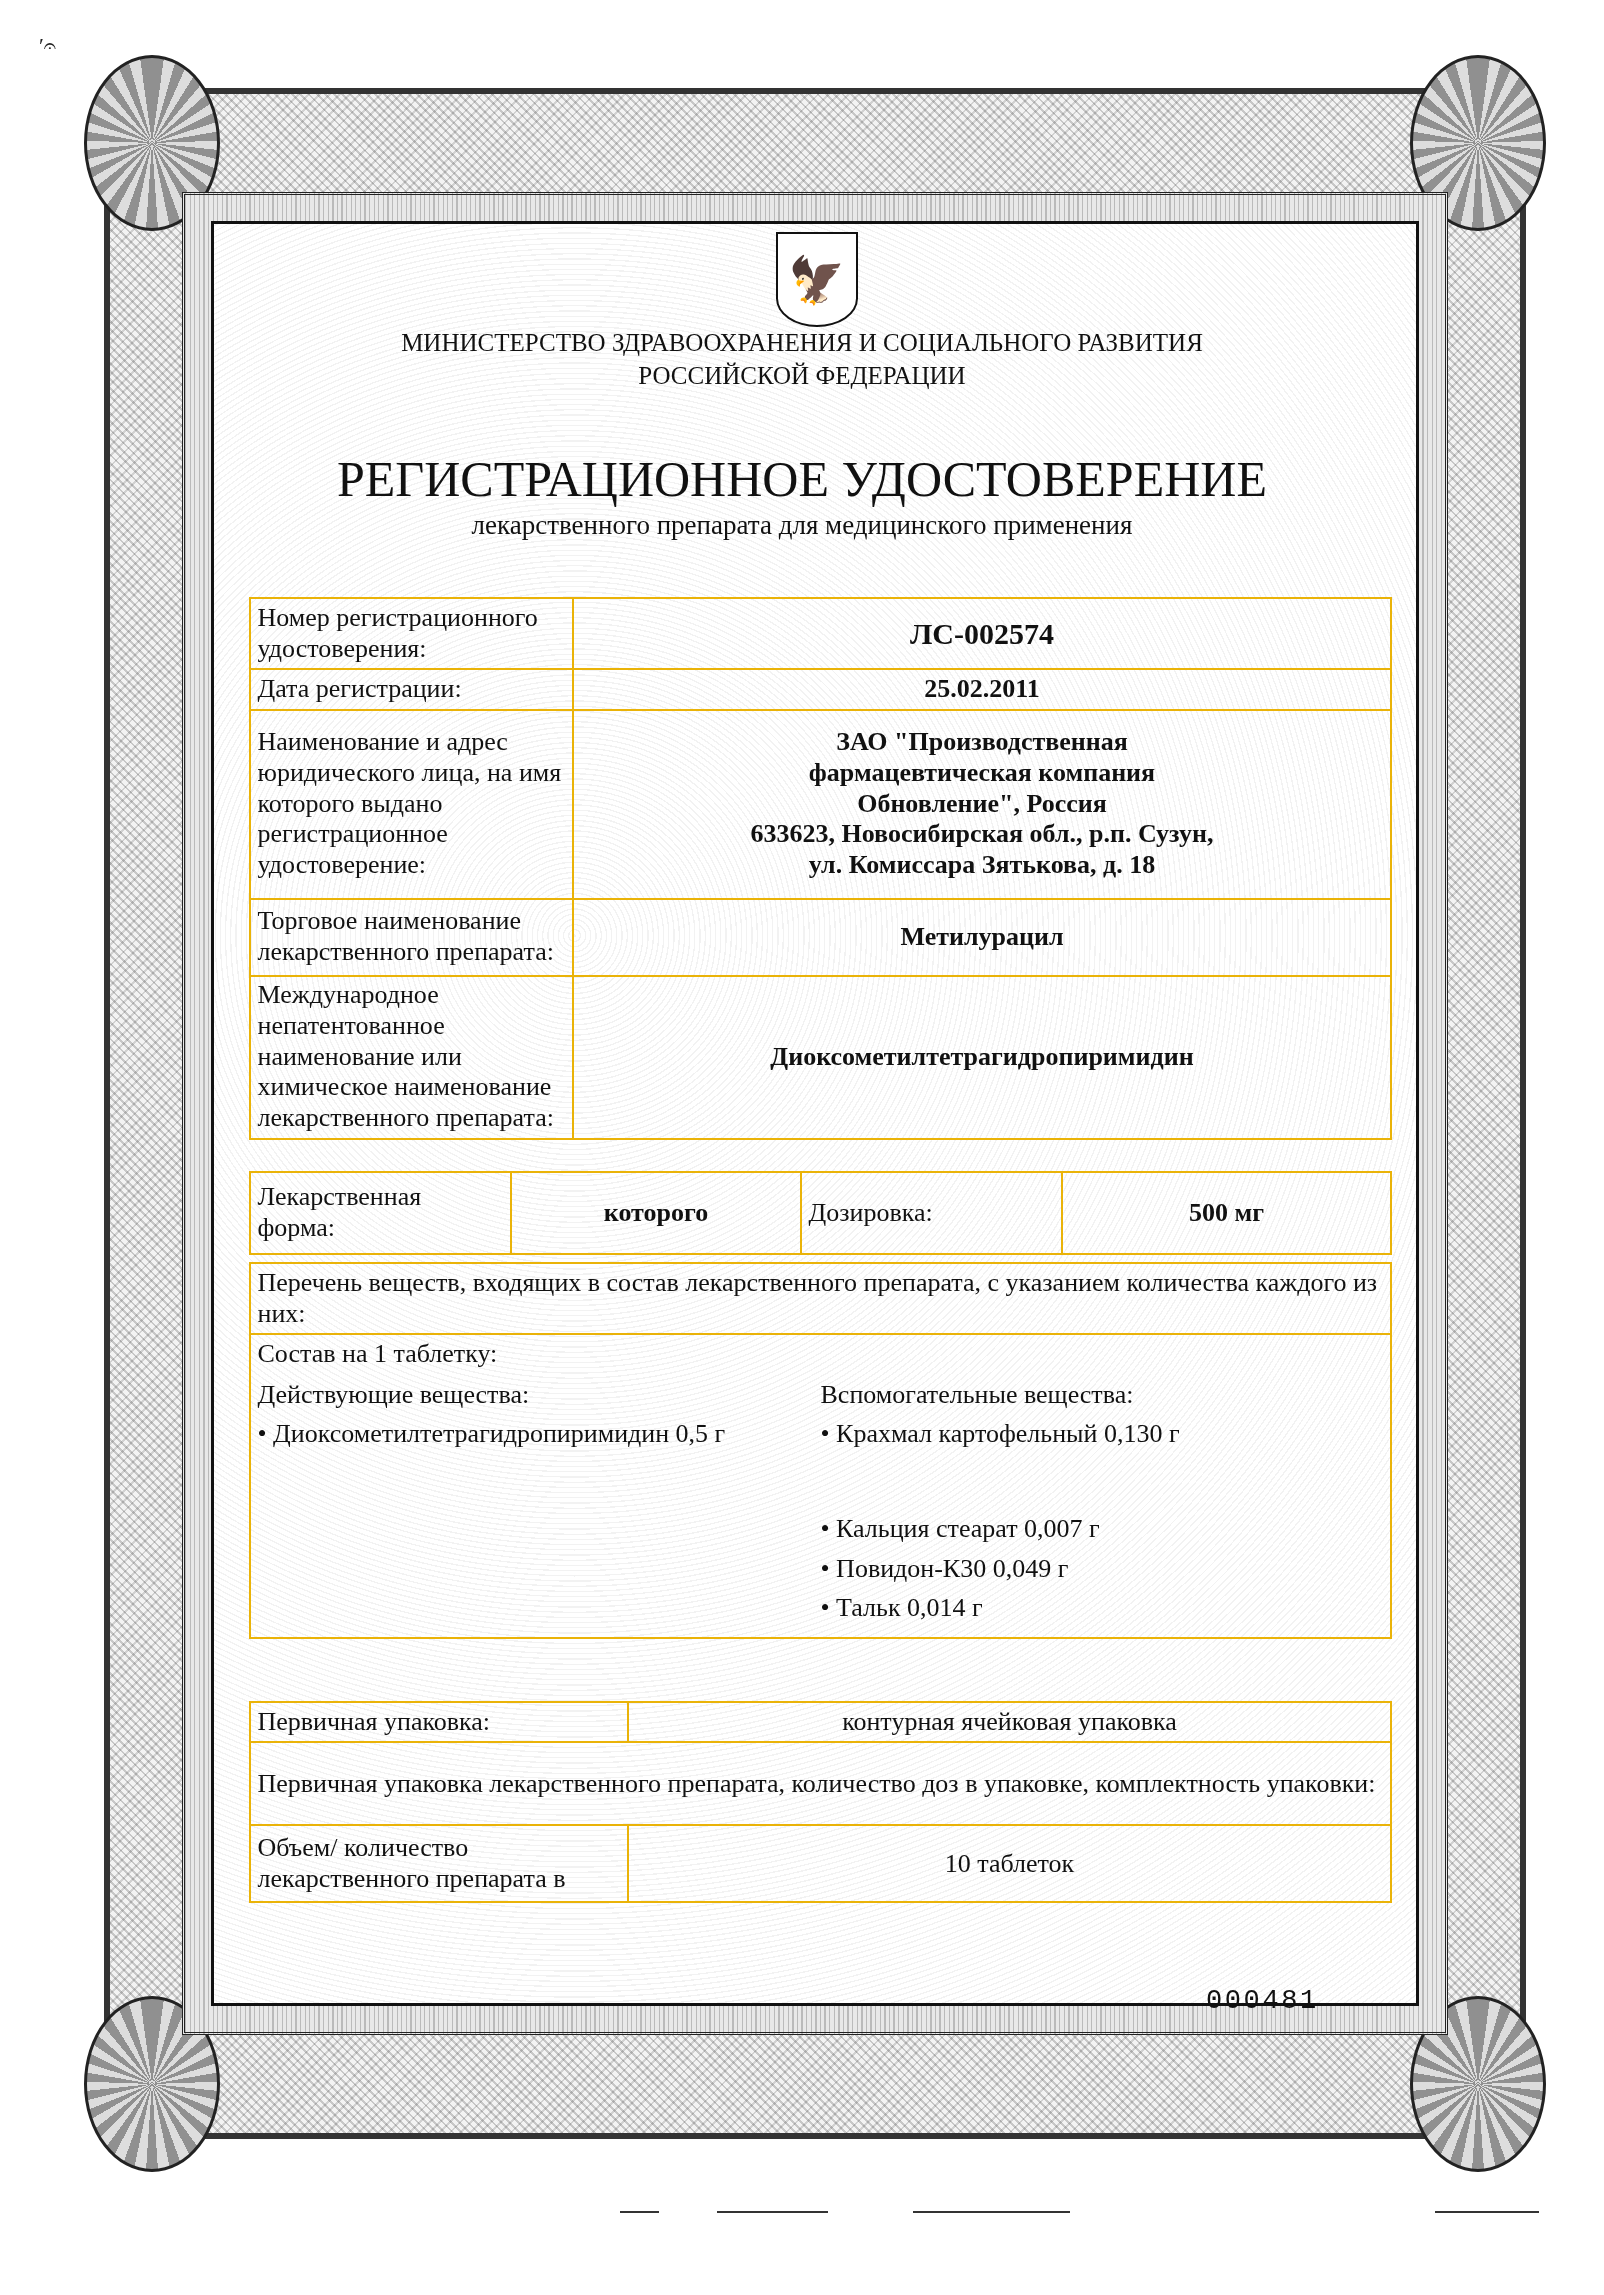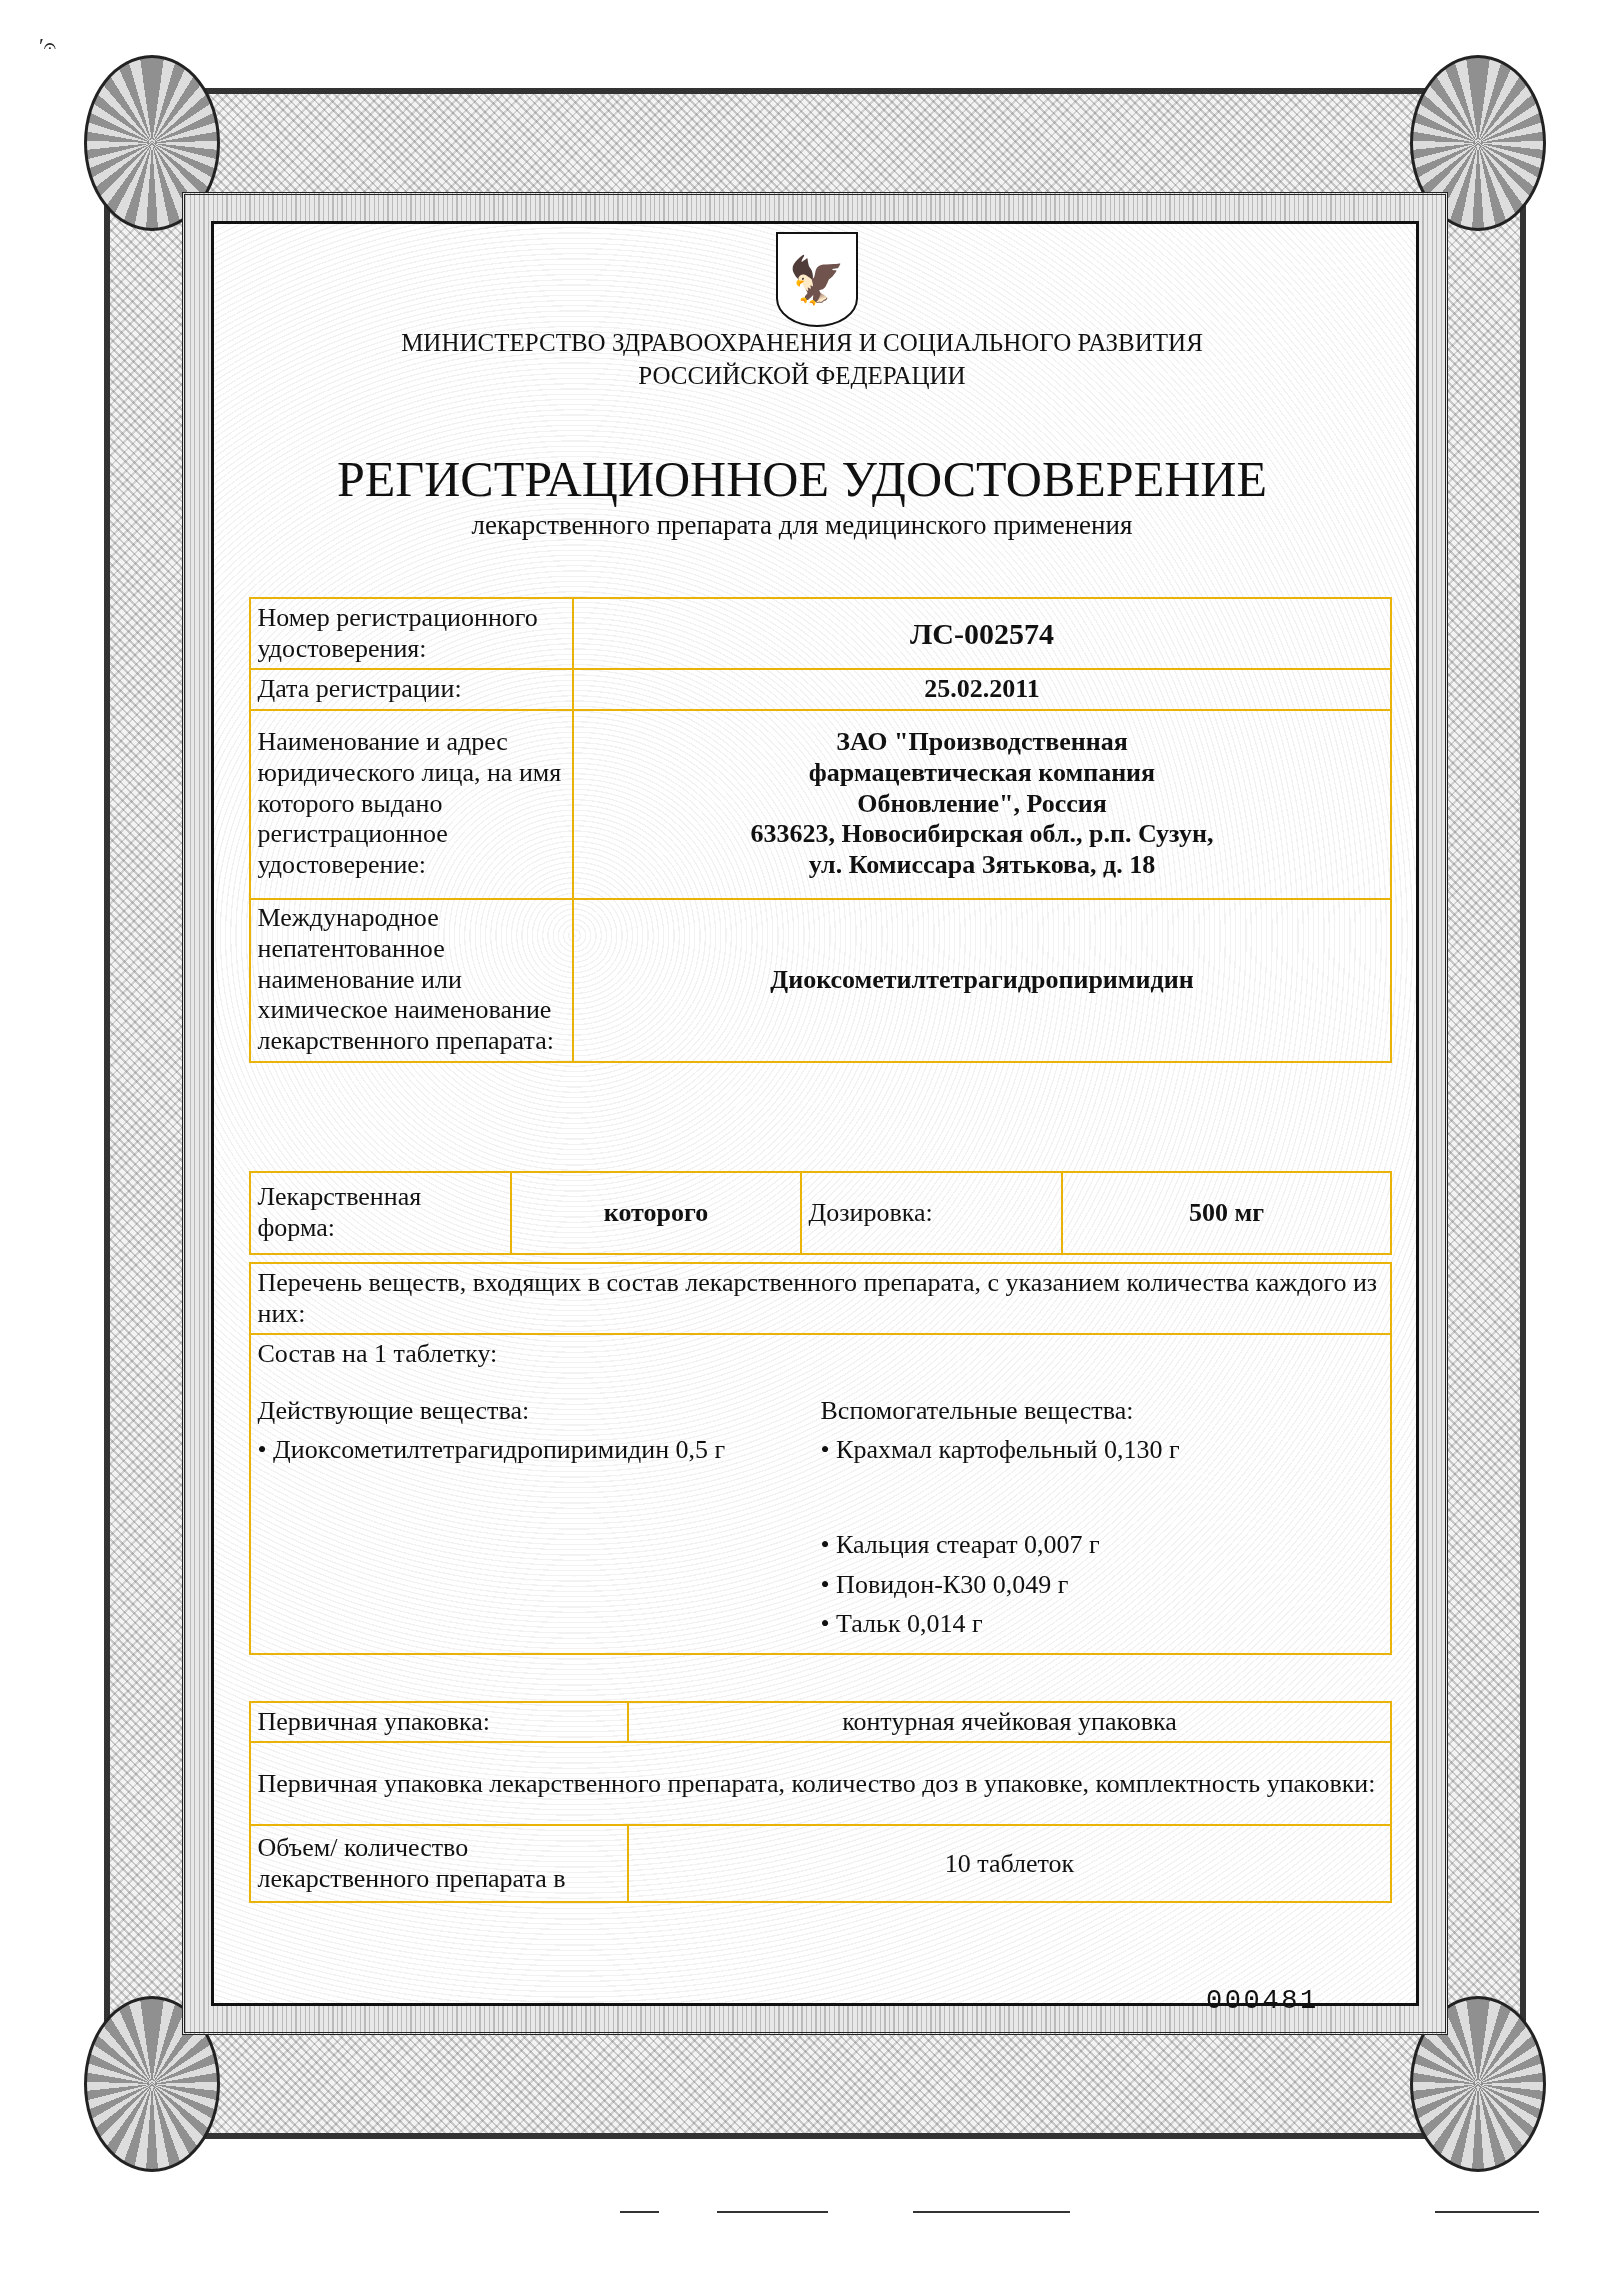--- a/index.html
+++ b/index.html
@@ -105,20 +105,24 @@
   <tr style="height:189px">
     <td>Наименование и адрес юридического лица, на имя которого выдано регистрационное удостоверение:</td>
     <td class="val">
       <div>ЗАО "Производственная</div>
       <div>фармацевтическая компания</div>
       <div>Обновление", Россия</div>
       <div>633623, Новосибирская обл., р.п. Сузун,</div>
       <div>ул. Комиссара Зятькова, д. 18</div>
     </td>
   </tr>
+  <tr style="height:77px">
+    <td>Торговое наименование лекарственного препарата:</td>
+    <td class="val">Метилурацил</td>
+  </tr>
   <tr style="height:150px">
     <td>Международное непатентованное наименование или химическое наименование лекарственного препарата:</td>
     <td class="val">Диоксометилтетрагидропиримидин</td>
   </tr>
 </tbody>
   </table>
 
 <table class="reg t2">
   <colgroup>
       <col style="width:261px">
@@ -136,21 +140,21 @@
 </tbody>
   </table>
 
 <table class="reg t3">
   <tbody>
       <tr style="height:68px">
     <td>Перечень веществ, входящих в состав лекарственного препарата, с указанием количества каждого из них:</td>
   </tr>
   <tr>
     <td class="comp-block">
-      <div style="margin-bottom:26px">Состав на 1 таблетку:</div>
+      <div style="margin-bottom:10px">Состав на 1 таблетку:</div>
       <div class="comp-cols">
         <div class="comp-col">
           <div>Действующие вещества:</div>
           <div>• Диоксометилтетрагидропиримидин 0,5 г</div>
         </div>
         <div class="comp-col">
           <div>Вспомогательные вещества:</div>
           <div>• Крахмал картофельный 0,130 г</div>
           <div class="spacer"></div>
           <div>• Кальция стеарат 0,007 г</div>

